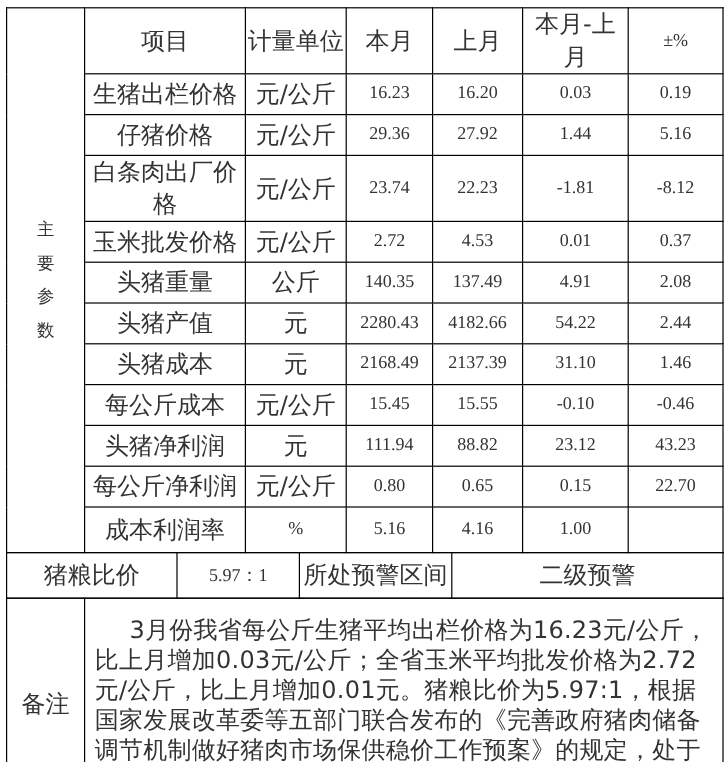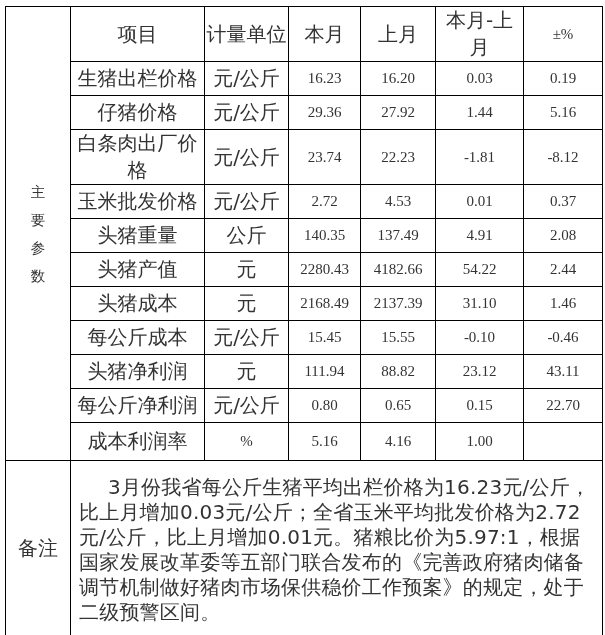--- a/index.html
+++ b/index.html
@@ -110,41 +110,57 @@
       <td class="num">15.55</td>
       <td class="num">-0.10</td>
       <td class="num">-0.46</td>
     </tr>
     <tr>
       <td class="cjk">头猪净利润</td>
       <td class="cjk">元</td>
       <td class="num">111.94</td>
       <td class="num">88.82</td>
       <td class="num">23.12</td>
-      <td class="num">43.11</td>
+      <td class="num">43.23</td>
     </tr>
     <tr>
       <td class="cjk">每公斤净利润</td>
       <td class="cjk">元/公斤</td>
       <td class="num">0.80</td>
       <td class="num">0.65</td>
       <td class="num">0.15</td>
       <td class="num">22.70</td>
     </tr>
     <tr class="last">
       <td class="cjk">成本利润率</td>
       <td class="num">%</td>
       <td class="num">5.16</td>
       <td class="num">4.16</td>
       <td class="num">1.00</td>
       <td class="num"></td>
     </tr>
   </tbody>
     </table>
 
+  <table class="ratio-table">
+    <colgroup>
+      <col style="width:142px">
+      <col style="width:102px">
+      <col style="width:127px">
+      <col style="width:226px">
+    </colgroup>
+    <tbody>
+        <tr>
+      <td class="cjk">猪粮比价</td>
+      <td class="num">5.97：1</td>
+      <td class="cjk">所处预警区间</td>
+      <td class="cjk">二级预警</td>
+    </tr>
+  </tbody>
+    </table>
 
   <table class="notes-table">
     <colgroup>
       <col style="width:65px">
       <col style="width:532px">
     </colgroup>
     <tbody>
         <tr>
       <td class="cjk">备注</td>
       <td class="notes-text">3月份我省每公斤生猪平均出栏价格为16.23元/公斤，比上月增加0.03元/公斤；全省玉米平均批发价格为2.72元/公斤，比上月增加0.01元。猪粮比价为5.97:1，根据国家发展改革委等五部门联合发布的《完善政府猪肉储备调节机制做好猪肉市场保供稳价工作预案》的规定，处于二级预警区间。</td>

